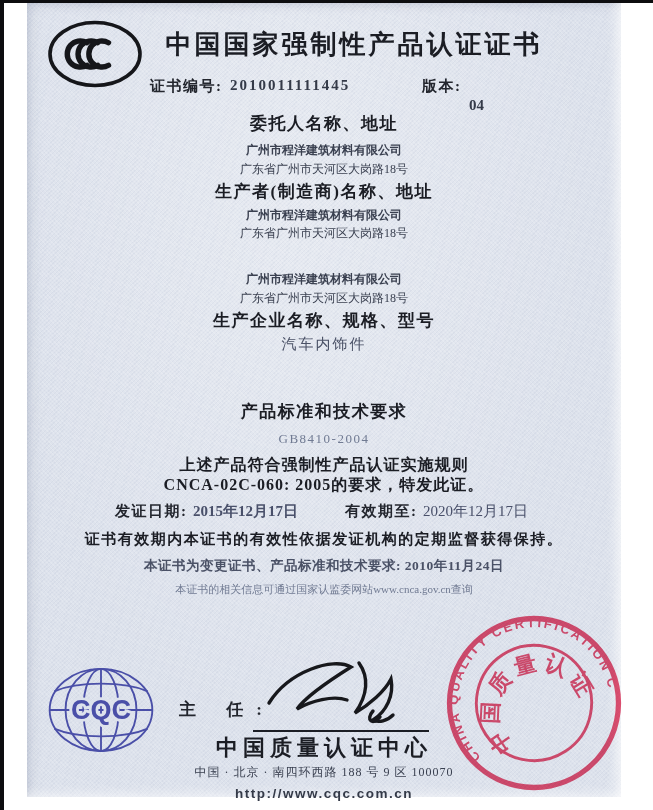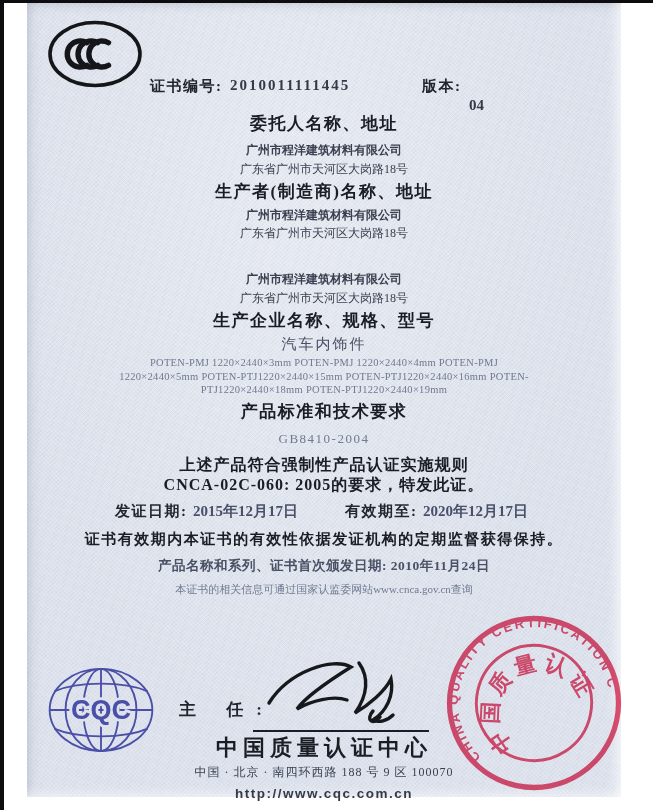--- a/index.html
+++ b/index.html
@@ -45,58 +45,54 @@
 
 <div class="paper">
 
   <svg class="abs" style="left:18px;top:15px;" width="100" height="72" viewBox="0 0 110 80">
     <ellipse cx="55" cy="40" rx="50" ry="35" fill="none" stroke="#15161a" stroke-width="4"></ellipse>
     <path d="M 46,27.5 A 14.5,14.5 0 1 0 46,52.5" fill="none" stroke="#15161a" stroke-width="6" stroke-linecap="round"></path>
     <path d="M 58,27.5 A 14.5,14.5 0 1 0 58,52.5" fill="none" stroke="#15161a" stroke-width="6" stroke-linecap="round"></path>
     <path d="M 70,27.5 A 14.5,14.5 0 1 0 70,52.5" fill="none" stroke="#15161a" stroke-width="6" stroke-linecap="round"></path>
   </svg>
 
+  <div class="line h" style="top:27px;font-size:26px;letter-spacing:3px;left:60px;width:calc(100% - 60px);">中国国家强制性产品认证证书</div>
 
   <div class="abs h" style="left:123px;top:74px;font-size:15px;">证书编号:</div>
   <div class="abs" style="left:203px;top:74px;font-size:15px;font-weight:bold;letter-spacing:2px;color:#343a48;">2010011111445</div>
   <div class="abs h" style="left:395px;top:74px;font-size:15px;">版本:</div>
   <div class="abs" style="left:442px;top:74px;font-size:15px;font-weight:bold;color:#343a48;margin-top:20px;">04</div>
 
   <div class="line h" style="top:111px;font-size:17px;">委托人名称、地址</div>
   <div class="line" style="top:141px;font-size:12px;font-weight:bold;color:#3a4050;">广州市程洋建筑材料有限公司</div>
   <div class="line" style="top:160px;font-size:12px;color:#3a4050;">广东省广州市天河区大岗路18号</div>
 
   <div class="line h" style="top:179px;font-size:17px;">生产者(制造商)名称、地址</div>
   <div class="line" style="top:206px;font-size:12px;font-weight:bold;color:#3a4050;">广州市程洋建筑材料有限公司</div>
   <div class="line" style="top:224px;font-size:12px;color:#3a4050;">广东省广州市天河区大岗路18号</div>
 
   <div class="line" style="top:270px;font-size:12px;font-weight:bold;color:#3a4050;">广州市程洋建筑材料有限公司</div>
   <div class="line" style="top:289px;font-size:12px;color:#3a4050;">广东省广州市天河区大岗路18号</div>
 
   <div class="line h" style="top:308px;font-size:17px;">生产企业名称、规格、型号</div>
   <div class="line" style="top:333px;font-size:15px;color:#4a5166;letter-spacing:2px;">汽车内饰件</div>
-  <div class="specs" style="top:353px;">
-    <div>POTEN-PMJ 1220×2440×3mm POTEN-PMJ 1220×2440×4mm POTEN-PMJ</div>
-    <div>1220×2440×5mm POTEN-PTJ1220×2440×15mm POTEN-PTJ1220×2440×16mm POTEN-</div>
-    <div>PTJ1220×2440×18mm POTEN-PTJ1220×2440×19mm</div>
-  </div>
 
   <div class="line h" style="top:399px;font-size:17px;">产品标准和技术要求</div>
   <div class="line faded" style="top:429px;font-size:13px;letter-spacing:1.5px;">GB8410-2004</div>
 
   <div class="line h" style="top:453px;font-size:16px;letter-spacing:1px;">上述产品符合强制性产品认证实施规则</div>
   <div class="line h" style="top:473px;font-size:16px;letter-spacing:1px;">CNCA-02C-060: 2005的要求，特发此证。</div>
 
   <div class="abs h" style="left:88px;top:499px;font-size:15px;">发证日期:</div>
   <div class="abs" style="left:166px;top:499px;font-size:15px;font-weight:bold;color:#49506a;">2015年12月17日</div>
   <div class="abs h" style="left:318px;top:499px;font-size:15px;">有效期至:</div>
-  <div class="abs" style="left:396px;top:499px;font-size:15px;font-weight:bold;color:#49506a;">2020年12月17日</div>
+  <div class="abs" style="left:396px;top:499px;font-size:15px;font-weight:normal;color:#49506a;">2020年12月17日</div>
 
   <div class="line h" style="top:528px;font-size:15px;">证书有效期内本证书的有效性依据发证机构的定期监督获得保持。</div>
-  <div class="line" style="top:555px;font-size:13.5px;font-weight:bold;color:#4a5166;letter-spacing:.5px;">产品名称和系列、证书首次颁发日期: 2010年11月24日</div>
+  <div class="line" style="top:555px;font-size:13.5px;font-weight:bold;color:#4a5166;letter-spacing:.5px;">本证书为变更证书、产品标准和技术要求: 2010年11月24日</div>
   <div class="line faded" style="top:580px;font-size:11px;">本证书的相关信息可通过国家认监委网站www.cnca.gov.cn查询</div>
 
   <svg class="abs" style="left:18px;top:657px;" width="112" height="100" viewBox="0 0 120 100">
     <g fill="none" stroke="#4a4fa8" stroke-width="2">
       <ellipse cx="60" cy="50" rx="55" ry="44"></ellipse>
       <ellipse cx="60" cy="50" rx="38" ry="44"></ellipse>
       <ellipse cx="60" cy="50" rx="19" ry="44"></ellipse>
       <line x1="60" y1="6" x2="60" y2="94"></line>
       <path d="M10,30 C35,19 85,19 110,30"></path>
       <path d="M5,50 H115"></path>

